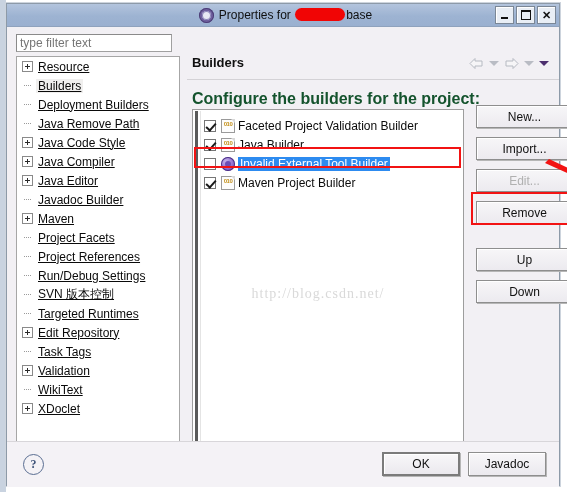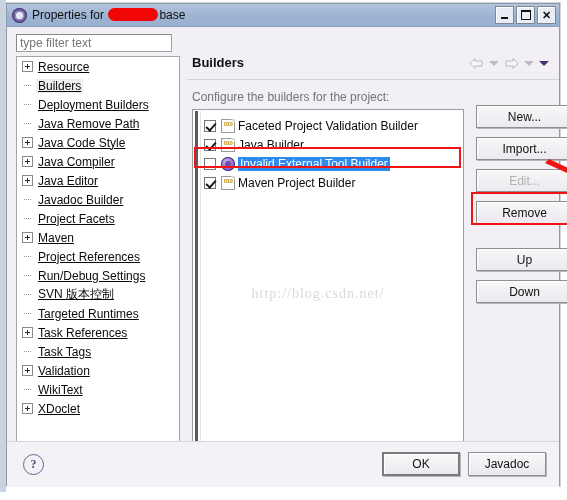--- a/index.html
+++ b/index.html
@@ -18,21 +18,21 @@
     position:absolute;left:6px;top:3px;width:554px;height:483px;
     background:#f2f0f4;
     border:1px solid #8d9aa8;
     box-shadow:0 0 0 1px #cdd4dd;
     box-sizing:border-box;
   }
   .titlebar{
     position:relative;height:22px;
     background:linear-gradient(#b3c4dd,#9db3d2 55%,#9ab0d0);
     border-bottom:1px solid #8fa2bd;
-    display:flex;align-items:center;
+    display:flex;align-items:center;justify-content:center;
   }
   .title-icon{
     width:15px;height:15px;margin-left:5px;margin-right:5px;
     position:relative;flex:0 0 auto;
   }
   .title-icon .ring{
     position:absolute;left:0;top:0;width:15px;height:15px;border-radius:50%;
     background:#6f5f9e;
     box-shadow:inset 0 0 0 1px #4b3e76;
   }
@@ -111,21 +111,21 @@
   .nav-arrow{width:15px;height:13px;position:relative;}
   .nav-caret{
     width:0;height:0;border-left:5px solid transparent;border-right:5px solid transparent;
     border-top:5px solid #b9bcc4;
   }
   .nav-caret.dark{border-top-color:#4c2f6e;}
   .title-sep{
     position:absolute;left:0;top:52px;right:0;height:1px;background:#d4d2d6;
   }
   .subtitle{
-    position:absolute;left:5px;top:63px;font-size:12px;color:#737373;
+    position:absolute;left:5px;top:63px;font-size:16px;color:#14532d;font-weight:bold;
   }
 
   .list-box{
     position:absolute;left:5px;top:82px;width:272px;height:355px;
     background:#ffffff;border:1px solid #9d9d9d;box-sizing:border-box;
     overflow:hidden;
   }
   .list-scroll{
     position:absolute;left:1px;top:1px;width:6px;bottom:1px;background:#ffffff;
     border-right:1px solid #e4e4e4;
@@ -283,46 +283,46 @@
         </div>
         <div class="tree-row">
           <span class="twisty plus"></span>
           <span class="tree-label">Java Editor</span>
         </div>
         <div class="tree-row">
           <span class="twisty leaf"></span>
           <span class="tree-label">Javadoc Builder</span>
         </div>
         <div class="tree-row">
+          <span class="twisty plus"></span>
+          <span class="tree-label">Maven</span>
+        </div>
+        <div class="tree-row">
           <span class="twisty leaf"></span>
           <span class="tree-label">Project Facets</span>
         </div>
         <div class="tree-row">
-          <span class="twisty plus"></span>
-          <span class="tree-label">Maven</span>
-        </div>
-        <div class="tree-row">
           <span class="twisty leaf"></span>
           <span class="tree-label">Project References</span>
         </div>
         <div class="tree-row">
           <span class="twisty leaf"></span>
           <span class="tree-label">Run/Debug Settings</span>
         </div>
         <div class="tree-row">
           <span class="twisty leaf"></span>
           <span class="tree-label">SVN 版本控制</span>
         </div>
         <div class="tree-row">
           <span class="twisty leaf"></span>
           <span class="tree-label">Targeted Runtimes</span>
         </div>
         <div class="tree-row">
           <span class="twisty plus"></span>
-          <span class="tree-label">Task References</span>
+          <span class="tree-label">Edit Repository</span>
         </div>
         <div class="tree-row">
           <span class="twisty leaf"></span>
           <span class="tree-label">Task Tags</span>
         </div>
         <div class="tree-row">
           <span class="twisty plus"></span>
           <span class="tree-label">Validation</span>
         </div>
         <div class="tree-row">

